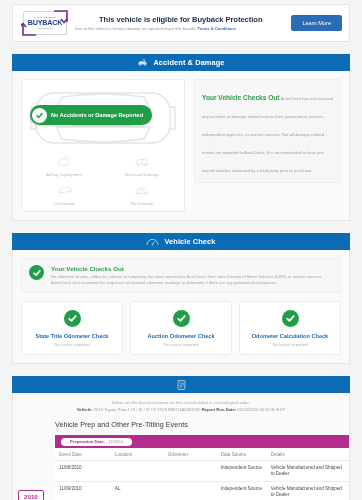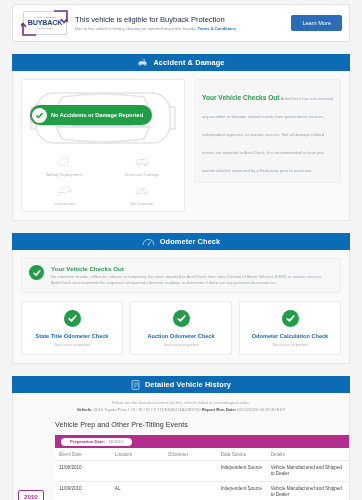--- a/index.html
+++ b/index.html
@@ -45,22 +45,22 @@
     line-height: 8px; letter-spacing: -.2px;
   }
   .bb-logo .bb-bot {
     font-size: 2.3px; color: #8a8a8a; line-height: 3px;
   }
   .bb-arrow { position: absolute; stroke: #7b2d8e; fill: none; stroke-width: 1.6; }
   .bb-arrow.a1 { top: -3px; right: -3px; }
   .bb-arrow.a2 { bottom: -3px; left: -3px; }
   .bb-text { flex: 1 1 auto; min-width: 0; }
   .bb-title {
-    font-size: 7.6px; font-weight: normal; color: #1a2b49;
-    line-height: 10px; letter-spacing: -.05px;
+    font-size: 7.6px; font-weight: bold; color: #1a2b49;
+    line-height: 10px; letter-spacing: -.05px; margin-left: 24px;
   }
   .bb-sub {
     font-size: 4.1px; color: #8d93a0; line-height: 6px;
     margin-top: 1px; white-space: nowrap; overflow: hidden;
   }
   .bb-sub b { color: #2f6fc0; }
   .bb-btn {
     background: #2b6cb8; color: #fff;
     font-size: 5.6px; border: none; border-radius: 2px;
     padding: 5px 11px; cursor: pointer; white-space: nowrap;
@@ -308,21 +308,21 @@
     </div>
   </div>
 
   <div class="section">
     <div class="sec-head">
       <svg width="13" height="9" viewBox="0 0 24 16">
         <path d="M2 14 A10 10 0 0 1 22 14" fill="none" stroke="#dce9f5" stroke-width="1.6"></path>
         <path d="M12 13 l4-5" stroke="#dce9f5" stroke-width="1.6" fill="none"></path>
         <circle cx="12" cy="14" r="1.4" fill="#dce9f5"></circle>
       </svg>
-      <span>Odometer Check</span>
+      <span>Vehicle Check</span>
     </div>
     <div class="sec-body">
       <div class="odo-note">
         <span class="big-check">
           <svg width="10" height="10" viewBox="0 0 12 12">
               <path d="M2.5 6.3 L4.8 8.6 L9.5 3.3" stroke="#fff" stroke-width="2" fill="none" stroke-linecap="round" stroke-linejoin="round"></path>
             </svg>
         </span>
         <div style="min-width:0">
           <div class="odo-note-title">Your Vehicle Checks Out</div>
@@ -361,21 +361,20 @@
       </div>
     </div>
   </div>
 
   <div class="section">
     <div class="sec-head">
       <svg width="9" height="10" viewBox="0 0 14 16">
         <rect x="1.5" y="1" width="11" height="14" rx="1" fill="none" stroke="#dce9f5" stroke-width="1.3"></rect>
         <path d="M4 5 h7 M4 8 h7 M4 11 h4" stroke="#dce9f5" stroke-width="1.1"></path>
       </svg>
-      <span>Detailed Vehicle History</span>
     </div>
     <div class="sec-body" style="padding:0">
 
       <div class="hist-intro">
         <div class="hist-line1">Below are the historical events for this vehicle listed in chronological order.</div>
         <div class="hist-line2">
           <b>Vehicle:</b>
           <span>2010 Toyota Prius I / II / III / IV / V  JTDKN3DU1A0283730</span>
           <b>Report Run Date:</b>
           <span>03/14/2020 06:32:30 EDT</span>

